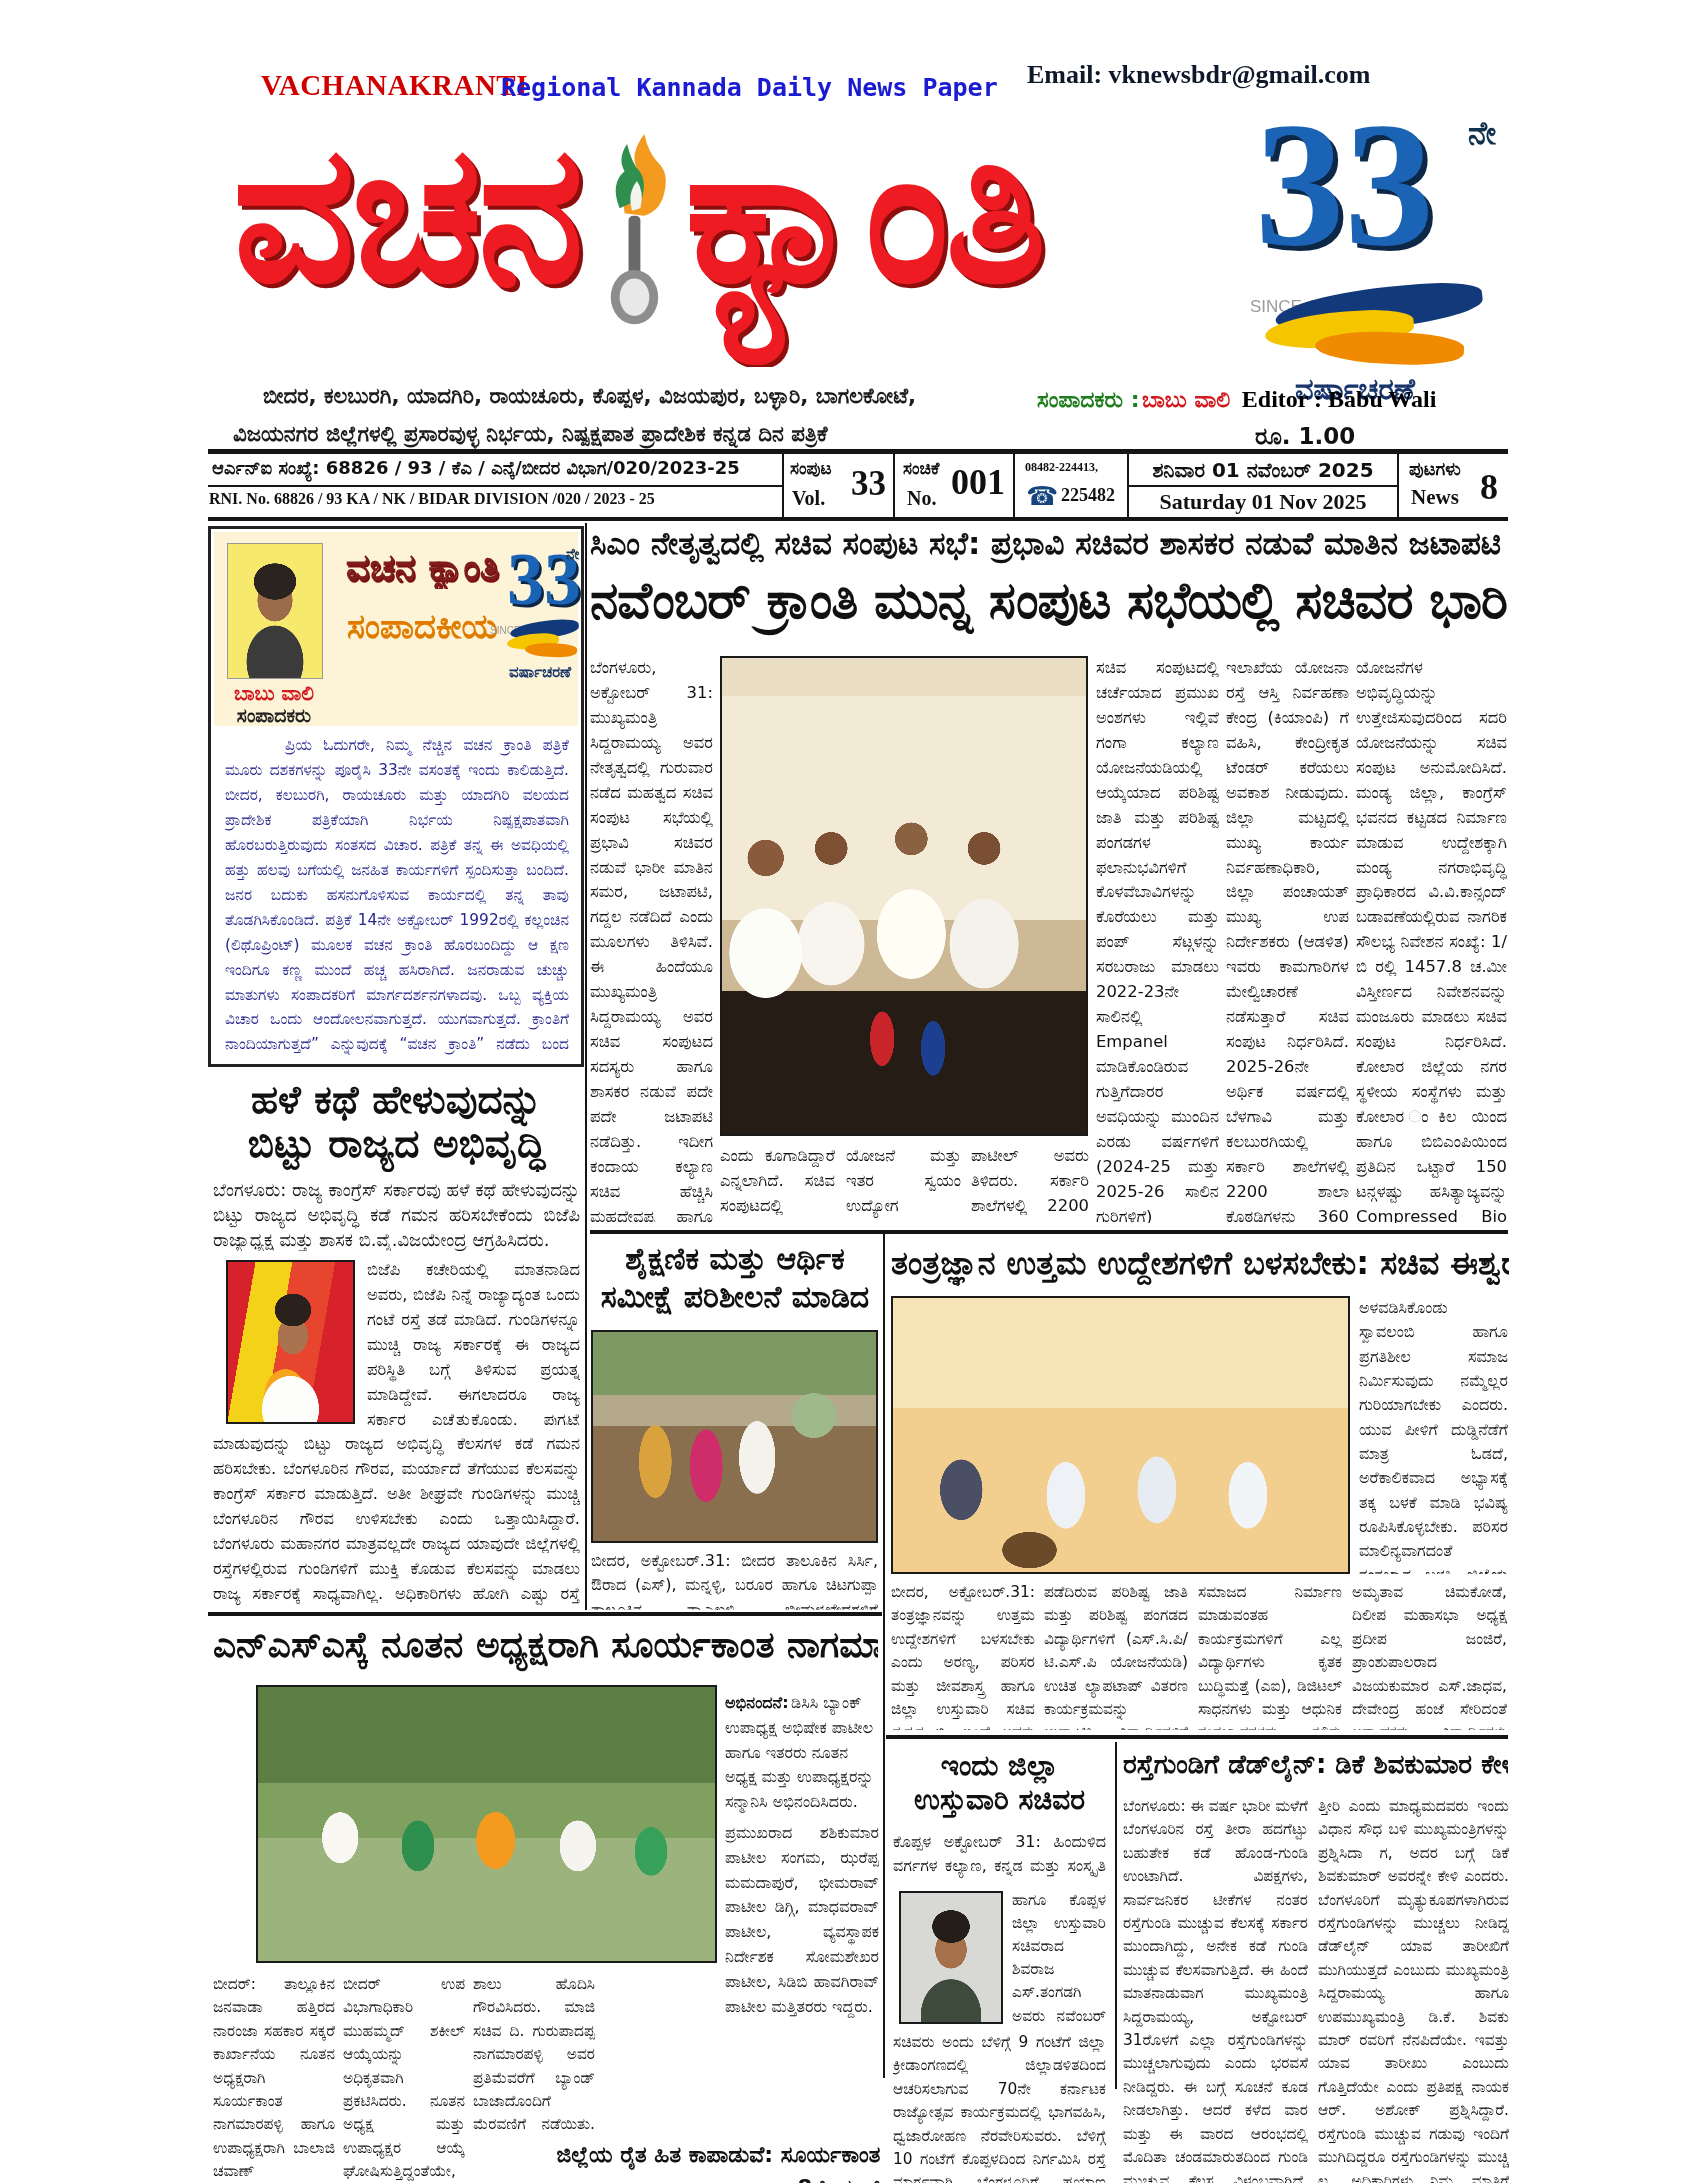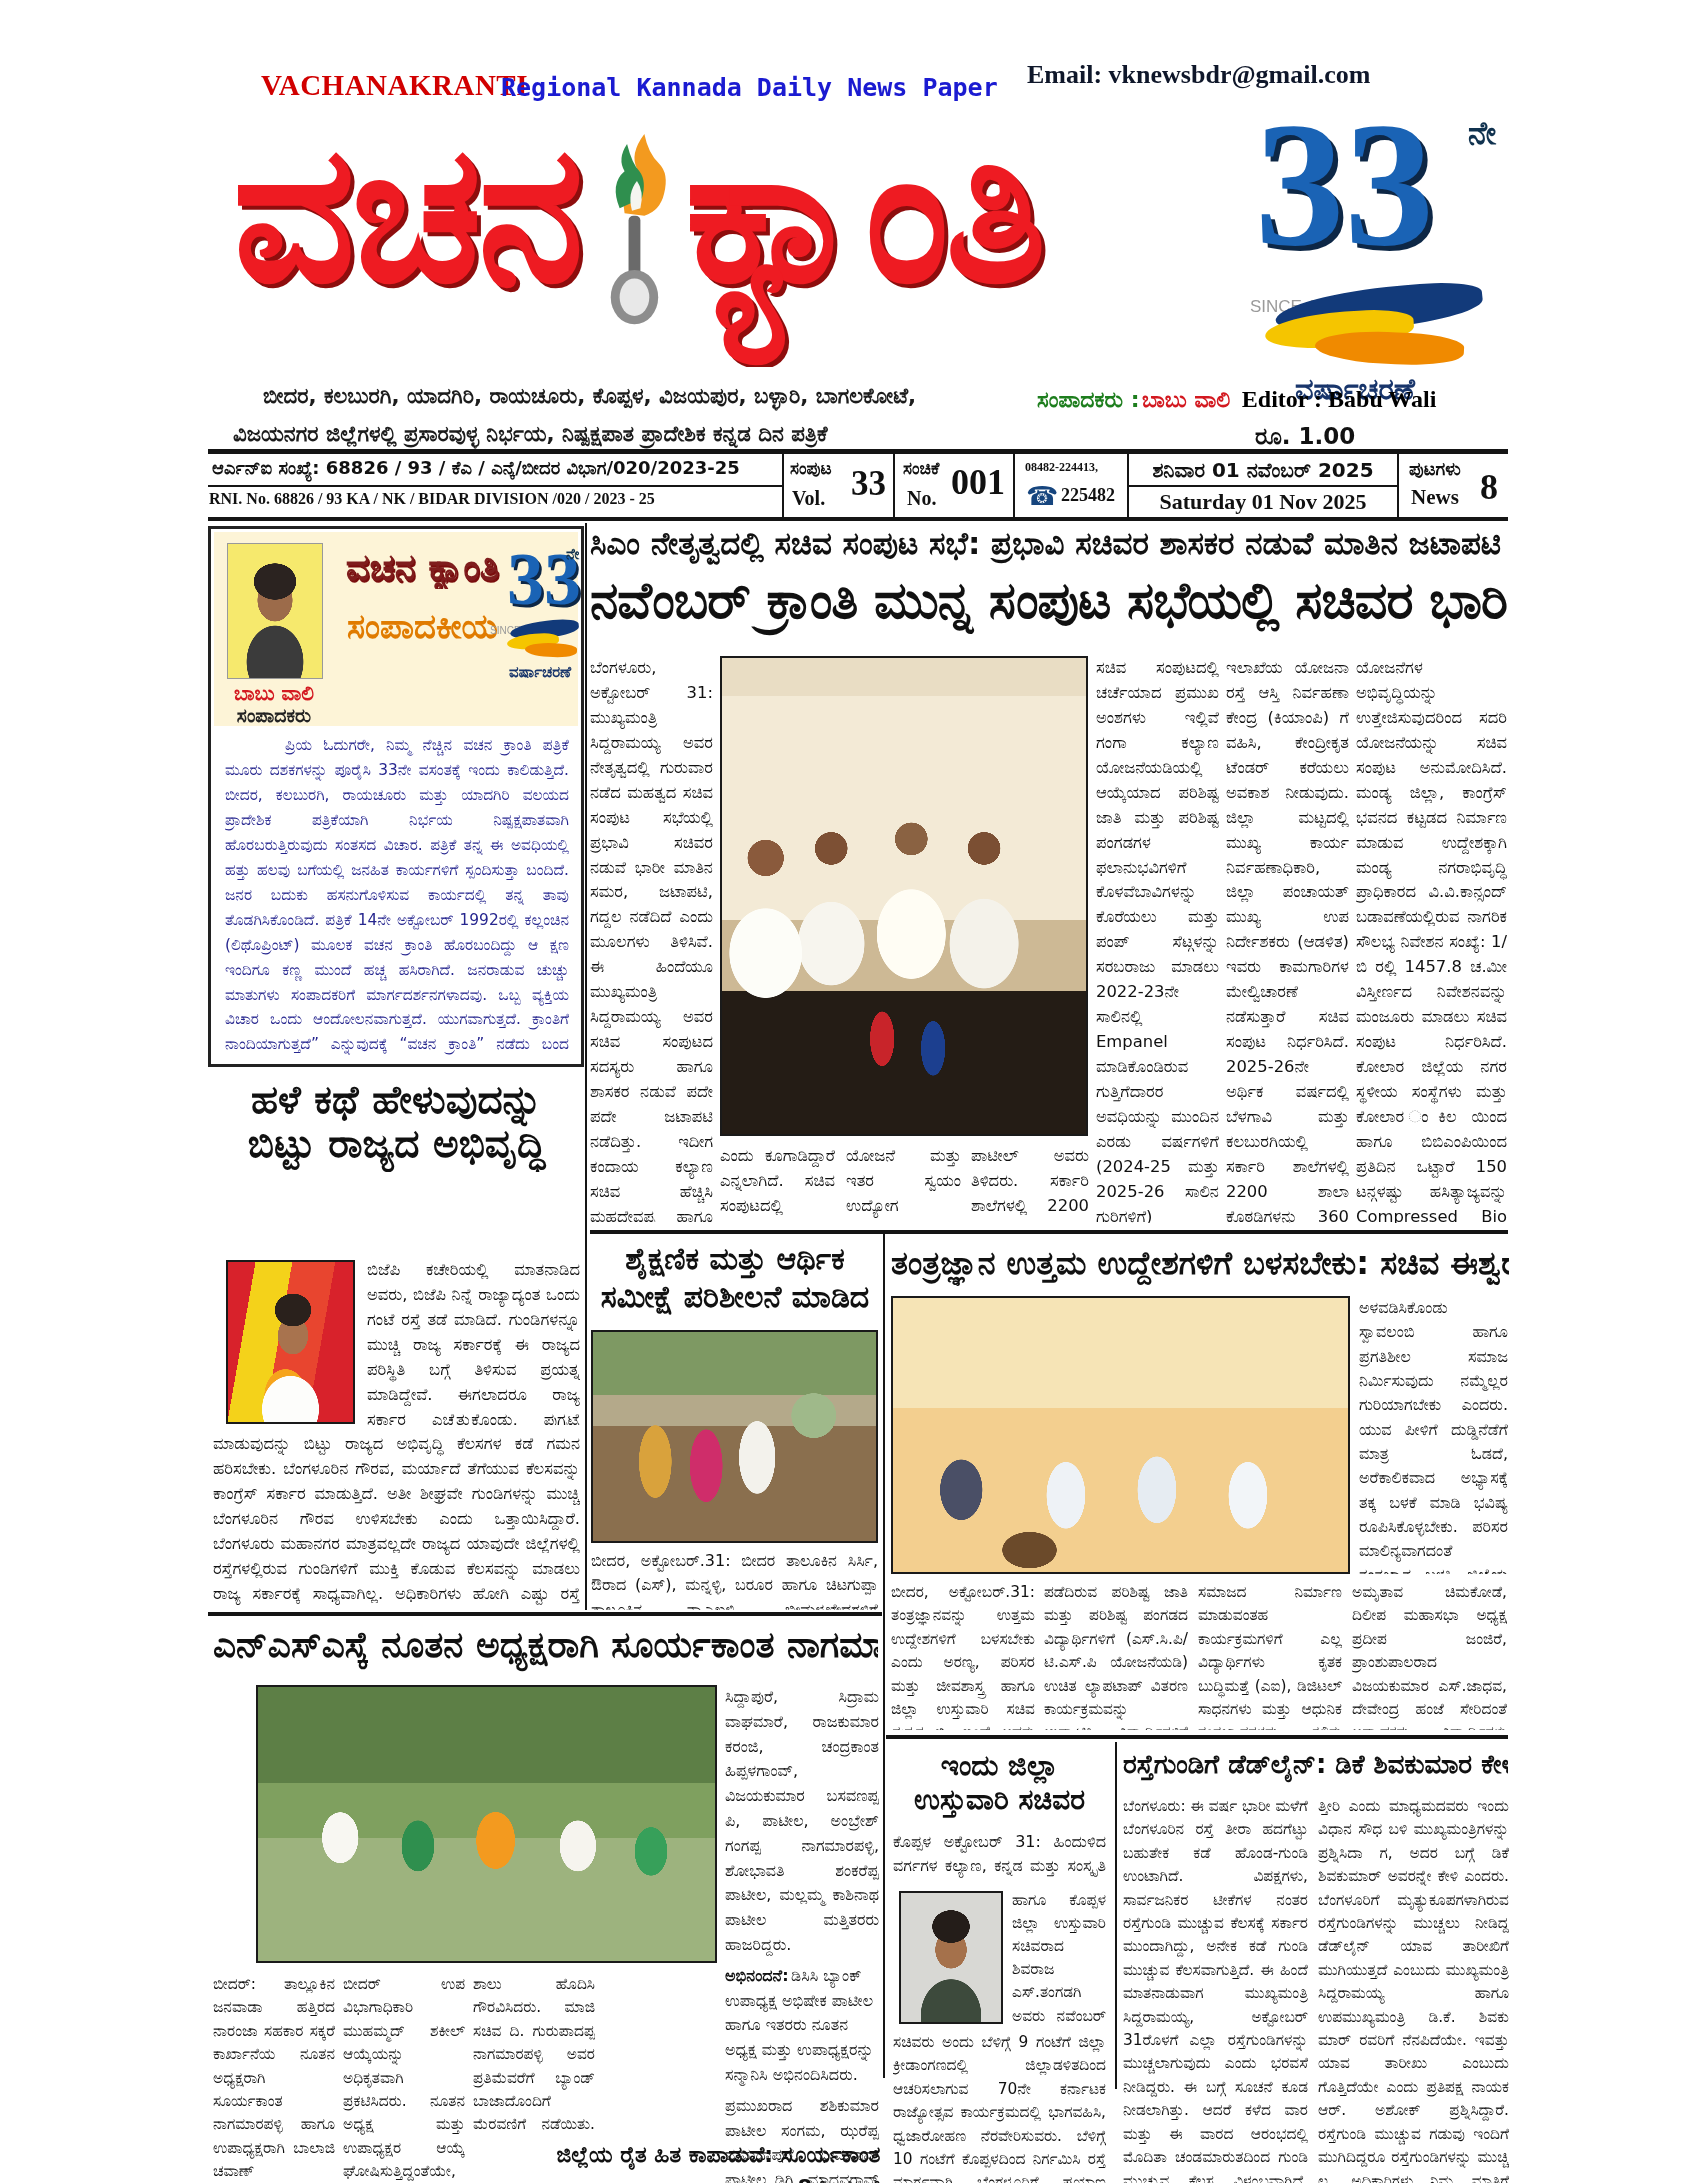--- a/index.html
+++ b/index.html
@@ -171,20 +171,21 @@
   <div class="abs kn body-txt" style="left:720px;top:1144px;width:115px;height:78px;">ಎಂದು ಕೂಗಾಡಿದ್ದಾರೆ ಎನ್ನಲಾಗಿದೆ. ಸಚಿವ ಸಂಪುಟದಲ್ಲಿ ಚರ್ಚೆಯಾದ ಪ್ರಮುಖ ಅಂಶಗಳು ಇಲ್ಲಿವೆ: ಗಂಗಾಕಲ್ಯಾಣ</div>
   <div class="abs kn body-txt" style="left:846px;top:1144px;width:115px;height:78px;">ಯೋಜನೆ ಮತ್ತು ಇತರ ಸ್ವಯಂ ಉದ್ಯೋಗ ಯೋಜನೆಗಳಡಿ ಫಲಾನುಭವಿಗಳನ್ನು ಆಯಾ ವರ್ಷದ ಅಕ್ಟೋಬರ್</div>
   <div class="abs kn body-txt" style="left:971px;top:1144px;width:118px;height:78px;">ಪಾಟೀಲ್ ಅವರು ತಿಳಿದರು. ಸರ್ಕಾರಿ ಶಾಲೆಗಳಲ್ಲಿ 2200 ಶಾಲಾ ಕೊಠಡಿಗಳನ್ನು 360 ಕೋಟಿ ರೂಗಳ ವೆಚ್ಚದಲ್ಲಿ</div>
   <div class="abs kn body-txt" style="left:1096px;top:656px;width:123px;height:567px;">ಸಚಿವ ಸಂಪುಟದಲ್ಲಿ ಚರ್ಚೆಯಾದ ಪ್ರಮುಖ ಅಂಶಗಳು ಇಲ್ಲಿವೆ ಗಂಗಾ ಕಲ್ಯಾಣ ಯೋಜನೆಯಡಿಯಲ್ಲಿ ಆಯ್ಕೆಯಾದ ಪರಿಶಿಷ್ಟ ಜಾತಿ ಮತ್ತು ಪರಿಶಿಷ್ಟ ಪಂಗಡಗಳ ಫಲಾನುಭವಿಗಳಿಗೆ ಕೊಳವೆಬಾವಿಗಳನ್ನು ಕೊರೆಯಲು ಮತ್ತು ಪಂಪ್ ಸೆಟ್ಗಳನ್ನು ಸರಬರಾಜು ಮಾಡಲು 2022-23ನೇ ಸಾಲಿನಲ್ಲಿ Empanel ಮಾಡಿಕೊಂಡಿರುವ ಗುತ್ತಿಗೆದಾರರ ಅವಧಿಯನ್ನು ಮುಂದಿನ ಎರಡು ವರ್ಷಗಳಿಗೆ (2024-25 ಮತ್ತು 2025-26 ಸಾಲಿನ ಗುರಿಗಳಿಗೆ) ಸೀಮಿತಗೊಳಿಸಿ, 2027ನೇ ಜೂನ್ ತಿಂಗಳವರೆಗೆ ವಿಸ್ತರಿಸಲು ನಿಗದಿ; ಗಂಗಾಕಲ್ಯಾಣ</div>
   <div class="abs kn body-txt" style="left:1226px;top:656px;width:123px;height:567px;">ಇಲಾಖೆಯ ಯೋಜನಾ ರಸ್ತೆ ಆಸ್ತಿ ನಿರ್ವಹಣಾ ಕೇಂದ್ರ (ಕಿಯಾಂಪಿ) ಗೆ ವಹಿಸಿ, ಕೇಂದ್ರೀಕೃತ ಟೆಂಡರ್ ಕರೆಯಲು ಅವಕಾಶ ನೀಡುವುದು. ಜಿಲ್ಲಾ ಮಟ್ಟದಲ್ಲಿ ಮುಖ್ಯ ಕಾರ್ಯ ನಿರ್ವಹಣಾಧಿಕಾರಿ, ಜಿಲ್ಲಾ ಪಂಚಾಯತ್ ಮುಖ್ಯ ಉಪ ನಿರ್ದೇಶಕರು (ಆಡಳಿತ) ಇವರು ಕಾಮಗಾರಿಗಳ ಮೇಲ್ವಿಚಾರಣೆ ನಡೆಸುತ್ತಾರೆ ಸಚಿವ ಸಂಪುಟ ನಿರ್ಧರಿಸಿದೆ. 2025-26ನೇ ಅರ್ಥಿಕ ವರ್ಷದಲ್ಲಿ ಬೆಳಗಾವಿ ಮತ್ತು ಕಲಬುರಗಿಯಲ್ಲಿ ಸರ್ಕಾರಿ ಶಾಲೆಗಳಲ್ಲಿ 2200 ಶಾಲಾ ಕೊಠಡಿಗಳನ್ನು 360 ಕೋಟಿ ರೂ.ಗಳ ವೆಚ್ಚದಲ್ಲಿ ನಿಮಿ- ರ್ಸಾಲು ಕರಾವಳಿಯ ಪ್ರಸ್ತಾವಿತ ಯೋಜನೆಗಳಾಗಿರುವ ರಾಜ್ಯದ ನಾಲ್ಕು ಹಾಳಿ ಬಂದರುಗಳಾದ (1) ಕಾರವಾರ (2) ಹಳೆ ಮಂಗಳುರು (ಬೆಂಗ್ರೆ ಬದಿ) (3) ಹಳೇ ಮಂಗಳೂರು (ನಗರ ಬದಿಯ) ಮತ್ತು (4) ಮಲ್ಪೆಯ</div>
   <div class="abs kn body-txt" style="left:1356px;top:656px;width:151px;height:567px;">ಯೋಜನೆಗಳ ಅಭಿವೃದ್ಧಿಯನ್ನು ಉತ್ತೇಜಿಸುವುದರಿಂದ ಸದರಿ ಯೋಜನೆಯನ್ನು ಸಚಿವ ಸಂಪುಟ ಅನುಮೋದಿಸಿದೆ. ಮಂಡ್ಯ ಜಿಲ್ಲಾ, ಕಾಂಗ್ರೆಸ್ ಭವನದ ಕಟ್ಟಡದ ನಿರ್ಮಾಣ ಮಾಡುವ ಉದ್ದೇಶಕ್ಕಾಗಿ ಮಂಡ್ಯ ನಗರಾಭಿವೃದ್ಧಿ ಪ್ರಾಧಿಕಾರದ ವಿ.ವಿ.ಕಾನ್ಸಂದ್ ಬಡಾವಣೆಯಲ್ಲಿರುವ ನಾಗರಿಕ ಸೌಲಭ್ಯ ನಿವೇಶನ ಸಂಖ್ಯೆ: 1/ಬಿ ರಲ್ಲಿ 1457.8 ಚ.ಮೀ ವಿಸ್ತೀರ್ಣದ ನಿವೇಶನವನ್ನು ಮಂಜೂರು ಮಾಡಲು ಸಚಿವ ಸಂಪುಟ ನಿರ್ಧರಿಸಿದೆ. ಕೋಲಾರ ಜಿಲ್ಲೆಯ ನಗರ ಸ್ಥಳೀಯ ಸಂಸ್ಥೆಗಳು ಮತ್ತು ಕೋಲಾರ ಂಕಿಲ ಯಿಂದ ಹಾಗೂ ಬಿಬಿಎಂಪಿಯಿಂದ ಪ್ರತಿದಿನ ಒಟ್ಟಾರೆ 150 ಟನ್ಗಳಷ್ಟು ಹಸಿತ್ಯಾಜ್ಯವನ್ನು Compressed Bio Gas (CBG)) ಘಟಕಗಳ ಮೂಲಕ ಸಂಸ್ಕರಿಸಲು ಕೋಲಾರ ನಗರಸಭೆಗೆ ಸೇರಿದ ವಕ್ಕಲೇರಿ ಹೋಬಳಿ, ಅರಾಭಿಕೊತ್ತನೂರು ಗ್ರಾಮದ ಸರ್ವೆ ನಂ.152ರಲ್ಲಿ 9 ಎಕರೆ 38 ಗುಂಟೆ ಜಮೀನನ್ನು ಕೇವಲ ಸೀಮಿತ ಬಳಕೆಗಾಗಿ ಮಾತ್ರ 25 ವರ್ಷಗಳ ಅವಧಿಗೆ Nominal Lease Rate ಆಧಾರದ ಮೇಲೆ Gas Authority of India Limited ಸಂಸ್ಥೆಗೆ ವಹಿಸಿಕೊಡಲು; ಸಚಿವ ಸಂಪುಟ ನಿರ್ಧರಿಸಿದೆ.</div>
 
   <div class="abs rule" style="left:590px;top:1230px;width:918px;height:4px;"></div>
 
   <div class="abs kn b ctr ovh" style="left:213px;top:1078px;width:367px;height:94px;font-size:39px;line-height:1.12;">ಹಳೆ ಕಥೆ ಹೇಳುವುದನ್ನು ಬಿಟ್ಟು ರಾಜ್ಯದ ಅಭಿವೃದ್ಧಿ ಗಮನಹರಿಸಿ</div>
+  <div class="abs kn just ovh" style="left:213px;top:1177px;width:367px;height:74px;font-size:18px;line-height:1.4;">ಬೆಂಗಳೂರು: ರಾಜ್ಯ ಕಾಂಗ್ರೆಸ್ ಸರ್ಕಾರವು ಹಳೆ ಕಥೆ ಹೇಳುವುದನ್ನು ಬಿಟ್ಟು ರಾಜ್ಯದ ಅಭಿವೃದ್ಧಿ ಕಡೆ ಗಮನ ಹರಿಸಬೇಕೆಂದು ಬಿಜೆಪಿ ರಾಜ್ಯಾಧ್ಯಕ್ಷ ಮತ್ತು ಶಾಸಕ ಬಿ.ವೈ.ವಿಜಯೇಂದ್ರ ಆಗ್ರಹಿಸಿದರು.</div>
   <div class="abs photo ph-bjp" style="left:226px;top:1260px;width:129px;height:164px;"></div>
   <div class="abs kn body-txt" style="left:367px;top:1258px;width:213px;height:167px;">ಬಿಜೆಪಿ ಕಚೇರಿಯಲ್ಲಿ ಮಾತನಾಡಿದ ಅವರು, ಬಿಜೆಪಿ ನಿನ್ನೆ ರಾಜ್ಯಾದ್ಯಂತ ಒಂದು ಗಂಟೆ ರಸ್ತೆ ತಡೆ ಮಾಡಿದೆ. ಗುಂಡಿಗಳನ್ನೂ ಮುಚ್ಚಿ ರಾಜ್ಯ ಸರ್ಕಾರಕ್ಕೆ ಈ ರಾಜ್ಯದ ಪರಿಸ್ಥಿತಿ ಬಗ್ಗೆ ತಿಳಿಸುವ ಪ್ರಯತ್ನ ಮಾಡಿದ್ದೇವೆ. ಈಗಲಾದರೂ ರಾಜ್ಯ ಸರ್ಕಾರ ಎಚ್ಚೆತ್ತುಕೊಂಡು, ಪುಗ್ಸಟ್ಟೆ ಭಾಷಣ</div>
   <div class="abs kn body-txt" style="left:213px;top:1432px;width:367px;height:175px;">ಮಾಡುವುದನ್ನು ಬಿಟ್ಟು ರಾಜ್ಯದ ಅಭಿವೃದ್ಧಿ ಕೆಲಸಗಳ ಕಡೆ ಗಮನ ಹರಿಸಬೇಕು. ಬೆಂಗಳೂರಿನ ಗೌರವ, ಮರ್ಯಾದೆ ತೆಗೆಯುವ ಕೆಲಸವನ್ನು ಕಾಂಗ್ರೆಸ್ ಸರ್ಕಾರ ಮಾಡುತ್ತಿದೆ. ಅತೀ ಶೀಘ್ರವೇ ಗುಂಡಿಗಳನ್ನು ಮುಚ್ಚಿ ಬೆಂಗಳೂರಿನ ಗೌರವ ಉಳಿಸಬೇಕು ಎಂದು ಒತ್ತಾಯಿಸಿದ್ದಾರೆ. ಬೆಂಗಳೂರು ಮಹಾನಗರ ಮಾತ್ರವಲ್ಲದೇ ರಾಜ್ಯದ ಯಾವುದೇ ಜಿಲ್ಲೆಗಳಲ್ಲಿ ರಸ್ತೆಗಳಲ್ಲಿರುವ ಗುಂಡಿಗಳಿಗೆ ಮುಕ್ತಿ ಕೊಡುವ ಕೆಲಸವನ್ನು ಮಾಡಲು ರಾಜ್ಯ ಸರ್ಕಾರಕ್ಕೆ ಸಾಧ್ಯವಾಗಿಲ್ಲ. ಅಧಿಕಾರಿಗಳು ಹೋಗಿ ಎಷ್ಟು ರಸ್ತೆ ಗುಂಡಿಗಳಿವೆ ಎಂದು ಲೆಕ್ಕ ಹಾಕಿ ಬಂದಿದ್ದಾರೋ ಗೊತ್ತಿಲ್ಲ. ಹಲವಾರು ಬಾರಿ ಡೆಡ್‌ಲೈನ್ ಕೊಟ್ಟರೂ ಇವತ್ತಿಗೂ ಗುಂಡಿಗಳನ್ನು ಮುಚ್ಚಲು ಈ ಸರ್ಕಾರದ ಕಡೆಯಿಂದ ಸಾಧ್ಯವಾಗಿಲ್ಲ ಎಂದು ಆಕ್ಷೇಪಿಸಿದರು.</div>
   <div class="abs rule" style="left:208px;top:1612px;width:674px;height:4px;"></div>
 
   <div class="abs kn b ctr ovh" style="left:591px;top:1240px;width:288px;height:83px;font-size:30px;line-height:1.25;">ಶೈಕ್ಷಣಿಕ ಮತ್ತು ಆರ್ಥಿಕ ಸಮೀಕ್ಷೆ ಪರಿಶೀಲನೆ ಮಾಡಿದ ಜಿಲ್ಲಾಧಿಕಾರಿ ಶಿಲ್ಪಾ ಶರ್ಮಾ</div>
   <div class="abs photo ph-field" style="left:591px;top:1330px;width:287px;height:213px;"></div>
   <div class="abs kn body-txt" style="left:591px;top:1549px;width:287px;height:61px;font-size:16px;">ಬೀದರ, ಅಕ್ಟೋಬರ್.31: ಬೀದರ ತಾಲೂಕಿನ ಸಿರ್ಸಿ, ಔರಾದ (ಎಸ್), ಮನ್ನಳ್ಳಿ, ಬರೂರ ಹಾಗೂ ಚಿಟಗುಪ್ಪಾ ತಾಲೂಕಿನ ನ್ಯಾಎಖಳ್ಳಿ, ಭೀಮಳಖೇಡಗಳಿಗೆ ಶುಕ್ರವಾರದಂದು ಜಿಲ್ಲಾಧಿಕಾರಿ ಶಿಲ್ಪಾ ಶರ್ಮಾ ಭೇಟಿ ನೀಡಿ ಹಿಂದುಳಿದ ವರ್ಗಗಳ ಕಲ್ಯಾಣ ಇಲಾಖೆಯಿಂದ ನಡೆಸಲಾದ ಶೈಕ್ಷಣಿಕ ಮತ್ತು ಆರ್ಥಿಕ ಸಮೀಕ್ಷೆಯನ್ನು ಪರಿಶೀಲನೆ ಮಾಡಿದರು. ಈ ಸಂದರ್ಭದಲ್ಲಿ ಹಿಂದುಳಿದ ವರ್ಗಗಳ ಕಲ್ಯಾಣ ಇಲಾಖೆಯ ಅಧಿಕಾರಿಗಳು ಸೇರಿದಂತೆ ಇತರರು ಉಪಸ್ಥಿತರಿದ್ದರು.</div>
 
   <div class="abs vline" style="left:883px;top:1234px;width:2px;height:844px;"></div>
@@ -194,21 +195,20 @@
   <div class="abs kn body-txt" style="left:1359px;top:1296px;width:149px;height:278px;font-size:16px;">ಅಳವಡಿಸಿಕೊಂಡು ಸ್ವಾವಲಂಬಿ ಹಾಗೂ ಪ್ರಗತಿಶೀಲ ಸಮಾಜ ನಿರ್ಮಿಸುವುದು ನಮ್ಮೆಲ್ಲರ ಗುರಿಯಾಗಬೇಕು ಎಂದರು. ಯುವ ಪೀಳಿಗೆ ದುಡ್ಡಿನೆಡೆಗೆ ಮಾತ್ರ ಓಡದೆ, ಅರೆಕಾಲಿಕವಾದ ಅಭ್ಯಾಸಕ್ಕೆ ತಕ್ಕ ಬಳಕೆ ಮಾಡಿ ಭವಿಷ್ಯ ರೂಪಿಸಿಕೊಳ್ಳಬೇಕು. ಪರಿಸರ ಮಾಲಿನ್ಯವಾಗದಂತೆ ತಂತ್ರಜ್ಞಾನ ಬಳಸಿ ಜಿಲ್ಲೆಯ ಅಭಿವೃದ್ಧಿಗೆ ವಿದ್ಯಾರ್ಥಿಗಳು ಕೈಜೋಡಿಸಬೇಕು ಎಂದು ಹೇಳಿದರು. ಈ ಸಂದರ್ಭದಲ್ಲಿ ಅಧಿಕಾರಿಗಳು, ಪ್ರಾಧ್ಯಾಪಕರು ಉಪಸ್ಥಿತರಿದ್ದರು.</div>
   <div class="abs kn body-txt" style="left:891px;top:1581px;width:144px;height:149px;font-size:15.4px;">ಬೀದರ, ಅಕ್ಟೋಬರ್.31: ತಂತ್ರಜ್ಞಾನವನ್ನು ಉತ್ತಮ ಉದ್ದೇಶಗಳಿಗೆ ಬಳಸಬೇಕು ಎಂದು ಅರಣ್ಯ, ಪರಿಸರ ಮತ್ತು ಜೀವಶಾಸ್ತ್ರ ಹಾಗೂ ಜಿಲ್ಲಾ ಉಸ್ತುವಾರಿ ಸಚಿವ ಈಶ್ವರ ಬಿ. ಖಂಡ್ರೆ ಅವರು ತಿಳಿಸಿದರು. ಅವರು ಶುಕ್ರವಾರ ನಗರದ ಸರಕಾರಿ ಪಾಲಿಟೆಕ್ನಿಕ್ ಕಾಲೇಜಿನಲ್ಲಿ ನಡೆದ 2023-2024 ನೇ ಸಾಲಿನಲ್ಲಿ ಪ್ರಥಮ ಸೆಮಿಸ್ಟರ್ಗೆ ಪ್ರವೇಶ</div>
   <div class="abs kn body-txt" style="left:1044px;top:1581px;width:144px;height:149px;font-size:15.4px;">ಪಡೆದಿರುವ ಪರಿಶಿಷ್ಟ ಜಾತಿ ಮತ್ತು ಪರಿಶಿಷ್ಟ ಪಂಗಡದ ವಿದ್ಯಾರ್ಥಿಗಳಿಗೆ (ಎಸ್.ಸಿ.ಪಿ/ಟಿ.ಎಸ್.ಪಿ ಯೋಜನೆಯಡಿ) ಉಚಿತ ಲ್ಯಾಪಟಾಪ್ ವಿತರಣ ಕಾರ್ಯಕ್ರಮವನ್ನು ಉದ್ಘಾಟಿಸಿ, ವಿದ್ಯಾರ್ಥಿಗಳಿಗೆ ಲ್ಯಾಪಟಾಪ್ಗಳನ್ನು ಹಸ್ತಾಂತರಿಸಿ ಮಾತನಾಡಿದರು.</div>
   <div class="abs kn body-txt" style="left:1198px;top:1581px;width:144px;height:149px;font-size:15.4px;">ಸಮಾಜದ ನಿರ್ಮಾಣ ಮಾಡುವಂತಹ ಕಾರ್ಯಕ್ರಮಗಳಿಗೆ ಎಲ್ಲ ವಿದ್ಯಾರ್ಥಿಗಳು ಕೃತಕ ಬುದ್ಧಿಮತ್ತೆ (ಎಐ), ಡಿಜಿಟಲ್ ಸಾಧನಗಳು ಮತ್ತು ಆಧುನಿಕ ತಂತ್ರಜ್ಞಾನಗಳನ್ನು ಕಲಿತು ತಮ್ಮ ಭವಿಷ್ಯವನ್ನು ಬಲಪಡಿಸಿಕೊಳ್ಳಬೇಕು. ಶಿಕ್ಷಣದ ಜೊತೆಗೆ ತಂತ್ರಜ್ಞಾನವನ್ನು</div>
   <div class="abs kn body-txt" style="left:1352px;top:1581px;width:155px;height:149px;font-size:15.4px;">ಅಮೃತಾವ ಚಿಮಕೋಡೆ, ದಿಲೀಪ ಮಹಾಸಭಾ ಅಧ್ಯಕ್ಷ ಪ್ರದೀಪ ಜಂಜಿರೆ, ಪ್ರಾಂಶುಪಾಲರಾದ ವಿಜಯಕುಮಾರ ಎಸ್.ಜಾಧವ, ದೇವೇಂದ್ರ ಹಂಜೆ ಸೇರಿದಂತೆ ಅಧ್ಯಾಪಕರು, ವಿದ್ಯಾರ್ಥಿಗಳು ಉಪಸ್ಥಿತರಿದ್ದರು.</div>
   <div class="abs rule" style="left:886px;top:1735px;width:622px;height:4px;"></div>
 
   <div class="abs kn b ctr ovh" style="left:213px;top:1624px;width:665px;height:54px;font-size:36px;white-space:nowrap;">ಎನ್ಎಸ್ಎಸ್ಕೆ ನೂತನ ಅಧ್ಯಕ್ಷರಾಗಿ ಸೂರ್ಯಕಾಂತ ನಾಗಮಾರಪಳ್ಳಿ</div>
   <div class="abs photo ph-garland" style="left:256px;top:1685px;width:461px;height:278px;"></div>
   <div class="abs" style="left:725px;top:1685px;width:154px;height:516px;overflow:hidden;">
-    <div class="kn just" style="font-size:16px;line-height:1.55;">ಸಿದ್ದಾಪುರೆ, ಸಿದ್ರಾಮ ವಾಘಮಾರೆ, ರಾಜಕುಮಾರ ಕರಂಜಿ, ಚಂದ್ರಕಾಂತ ಹಿಪ್ಪಳಗಾಂವ್, ವಿಜಯಕುಮಾರ ಬಸವಣಪ್ಪ ಪಿ, ಪಾಟೀಲ, ಅಂಬ್ರೇಶ್ ಗಂಗಪ್ಪ ನಾಗಮಾರಪಳ್ಳಿ, ಶೋಭಾವತಿ ಶಂಕರೆಪ್ಪ ಪಾಟೀಲ, ಮಲ್ಲಮ್ಮ ಕಾಶಿನಾಥ ಪಾಟೀಲ ಮತ್ತಿತರರು ಹಾಜರಿದ್ದರು.</div>
     <div style="margin-top:6px;">
       <span class="kn b" style="font-size:16px;">ಅಭಿನಂದನೆ:</span>
       <span class="kn" style="font-size:16px;line-height:1.55;">ಡಿಸಿಸಿ ಬ್ಯಾಂಕ್ ಉಪಾಧ್ಯಕ್ಷ ಅಭಿಷೇಕ ಪಾಟೀಲ ಹಾಗೂ ಇತರರು ನೂತನ ಅಧ್ಯಕ್ಷ ಮತ್ತು ಉಪಾಧ್ಯಕ್ಷರನ್ನು ಸನ್ಮಾನಿಸಿ ಅಭಿನಂದಿಸಿದರು.</span>
     </div>
     <div class="kn just" style="margin-top:6px;font-size:16px;line-height:1.55;">ಪ್ರಮುಖರಾದ ಶಶಿಕುಮಾರ ಪಾಟೀಲ ಸಂಗಮ, ಝರೆಪ್ಪ ಮಮದಾಪುರೆ, ಭೀಮರಾವ್ ಪಾಟೀಲ ಡಿಗ್ಗಿ, ಮಾಧವರಾವ್ ಪಾಟೀಲ, ವ್ಯವಸ್ಥಾಪಕ ನಿರ್ದೇಶಕ ಸೋಮಶೇಖರ ಪಾಟೀಲ, ಸಿಡಿಬಿ ಹಾವಗಿರಾವ್ ಪಾಟೀಲ ಮತ್ತಿತರರು ಇದ್ದರು.</div>
   </div>
   <div class="abs kn body-txt" style="left:213px;top:1973px;width:122px;height:233px;font-size:15.4px;">ಬೀದರ್: ತಾಲ್ಲೂಕಿನ ಜನವಾಡಾ ಹತ್ತಿರದ ನಾರಂಜಾ ಸಹಕಾರ ಸಕ್ಕರೆ ಕಾರ್ಖಾನೆಯ ನೂತನ ಅಧ್ಯಕ್ಷರಾಗಿ ಸೂರ್ಯಕಾಂತ ನಾಗಮಾರಪಳ್ಳಿ ಹಾಗೂ ಉಪಾಧ್ಯಕ್ಷರಾಗಿ ಬಾಲಾಜಿ ಚವಾಣ್ ಅವಿರೋಧವಾಗಿ ಆಯ್ಕೆಯಾದರು. ಕಾರ್ಖಾನೆಯಲ್ಲಿ ಶುಕ್ರವಾರ ನಡೆದ ಚುನಾವಣೆಯಲ್ಲಿ ಎರಡೂ ಸ್ಥಾನಗಳಿಗೆ ಒಬ್ಬೊಬ್ಬರೇ ನಾಮಪತ್ರ ಸಲ್ಲಿಸಿದ್ದರಿಂದ ಆಯ್ಕೆ ಅವಿರೋಧವಾಗಿ ಜರುಗಿತು. ಚುನಾವಣಾಧಿಕಾರಿಯಾಗಿದ್ದ</div>
   <div class="abs kn body-txt" style="left:343px;top:1973px;width:122px;height:233px;font-size:15.4px;">ಬೀದರ್ ಉಪ ವಿಭಾಗಾಧಿಕಾರಿ ಮುಹಮ್ಮದ್ ಶಕೀಲ್ ಆಯ್ಕೆಯನ್ನು ಅಧಿಕೃತವಾಗಿ ಪ್ರಕಟಿಸಿದರು. ನೂತನ ಅಧ್ಯಕ್ಷ ಮತ್ತು ಉಪಾಧ್ಯಕ್ಷರ ಆಯ್ಕೆ ಘೋಷಿಸುತ್ತಿದ್ದಂತೆಯೇ, ನಾಗಮಾರಪಳ್ಳಿ ಅವರ ಬೆಂಬಲಿಗರು ಪಟಾಕಿ ಸಿಡಿಸಿ, ಪರಸ್ಪರ ಸಿಹಿ ತಿನ್ನಿಸಿ ಸಂಭ್ರಮಿಸಿದರು. ನಿರ್ದೇಶಕರು, ಕಾರ್ಖಾನೆಯ ಸಿಬ್ಬಂದಿ ಹಾಗೂ ಕಾರ್ಖಾನೆಯ ಸದಸ್ಯರು ನೂತನ ಅಧ್ಯಕ್ಷ ಮತ್ತು ಉಪಾಧ್ಯಕ್ಷರಿಗೆ</div>
   <div class="abs kn body-txt" style="left:473px;top:1973px;width:122px;height:164px;font-size:15.4px;">ಶಾಲು ಹೊದಿಸಿ ಗೌರವಿಸಿದರು. ಮಾಜಿ ಸಚಿವ ದಿ. ಗುರುಪಾದಪ್ಪ ನಾಗಮಾರಪಳ್ಳಿ ಅವರ ಪ್ರತಿಮೆವರೆಗೆ ಬ್ಯಾಂಡ್ ಬಾಜಾದೊಂದಿಗೆ ಮೆರವಣಿಗೆ ನಡೆಯಿತು. ಕಾರ್ಖಾನೆಯ ನಿರ್ದೇಶಕರಾದ ಉಮಾಕಾಂತ ನಾಗಮಾರಪಳ್ಳಿ, ಕುಶಾಲರಾವ್ ಯರನಾಳ, ಸಂಗಮೇಶ ಪಾಟೀಲ, ಸಂಜು</div>
   <div class="abs kn b ctr ovh" style="left:556px;top:2142px;width:325px;height:31px;font-size:22px;white-space:nowrap;">ಜಿಲ್ಲೆಯ ರೈತ ಹಿತ ಕಾಪಾಡುವೆ: ಸೂರ್ಯಕಾಂತ</div>

